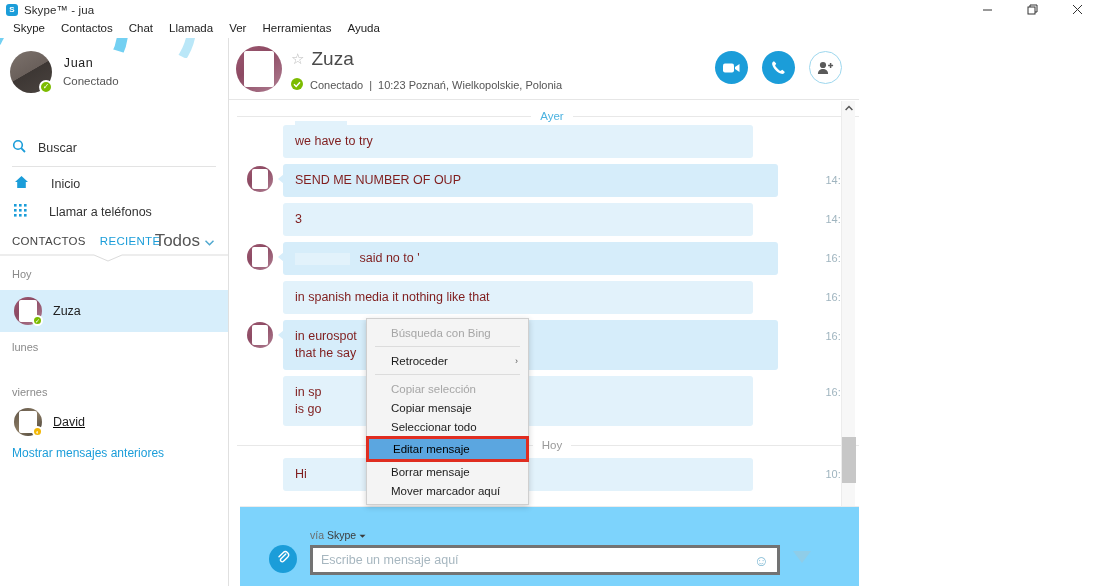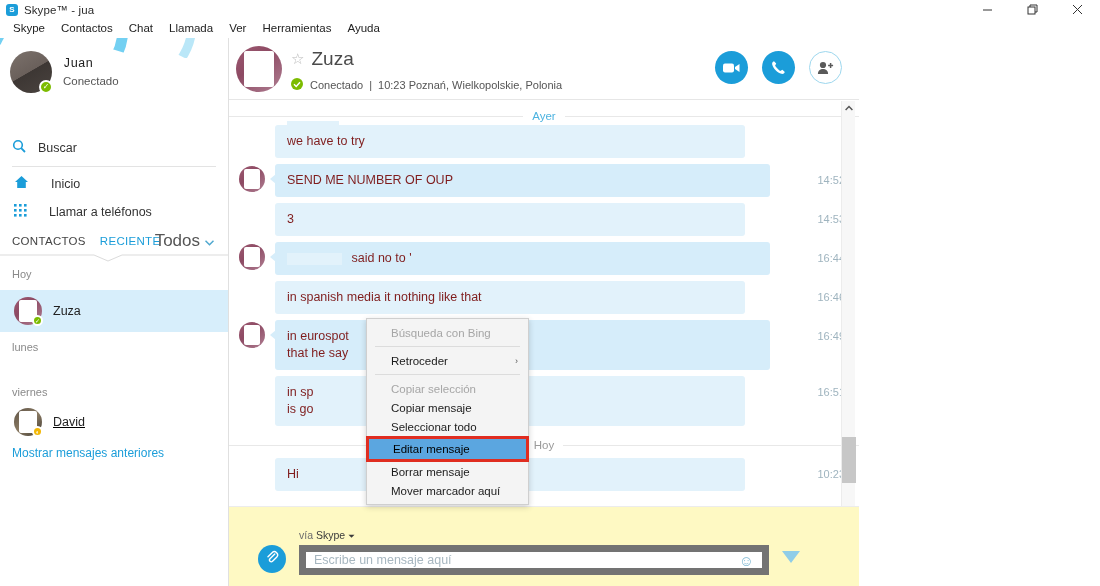--- a/index.html
+++ b/index.html
@@ -144,21 +144,21 @@
   .chat-sub { font-size:11px; color:#555; margin-left:7px; }
   .hdr-actions { position:absolute; right:17px; top:13px; display:flex; align-items:center; gap:14px; }
   .circle-btn {
     width:33px; height:33px; border-radius:50%; background:#1b9dd9;
     display:flex; align-items:center; justify-content:center; color:#fff;
   }
   .circle-btn.outline { background:#fff; border:1px solid #9dd7ee; color:#5a5a5a; }
 
   
   .messages {
-    position:absolute; top:63px; left:0; width:630px; height:442px; overflow:hidden;
+    position:absolute; top:63px; left:8px; width:630px; height:442px; overflow:hidden;
     background:#fff;
   }
   .day-divider {
     position:relative; height:30px; display:flex; align-items:center; justify-content:center;
   }
   .day-divider .line { position:absolute; left:0; right:0; top:50%; height:1px; background:#e8e8e8; }
   .day-divider .txt {
     position:relative; background:#fff; padding:0 9px; font-size:11.5px; color:#4db3e0;
   }
   .msg { position:relative; display:flex; align-items:flex-start; margin-bottom:6px; }
@@ -191,32 +191,32 @@
   }
   .sb-arrow {
     position:absolute; left:0; width:14px; height:14px; display:flex;
     align-items:center; justify-content:center; color:#666; font-size:9px;
   }
   .sb-arrow.up { top:0; } .sb-arrow.dn { bottom:0; }
   .sb-thumb { position:absolute; left:0; width:14px; top:336px; height:46px; background:#c7c7c7; }
 
   
   .composer {
-    position:absolute; bottom:0; left:0; width:630px; height:80px; background:#fef9c3;
+    position:absolute; bottom:0; left:11px; width:630px; height:80px; background:#7dd3fc;
     border-top:1px solid #ececec;
   }
   .via { position:absolute; left:70px; top:22px; font-size:10.5px; color:#6c6c6c; display:flex; align-items:center; }
   .via b { font-weight:400; color:#3b3b3b; margin:0 3px 0 3px; }
   .clip {
     position:absolute; left:29px; top:38px; width:28px; height:28px; border-radius:50%;
     background:#1b9dd9; display:flex; align-items:center; justify-content:center; color:#fff;
   }
   .msgbox {
     position:absolute; left:70px; top:38px; width:470px; height:30px;
-    border:7px solid #737373; background:#fff; display:flex; align-items:center; padding:0 8px;
+    border:3px solid #737373; background:#fff; display:flex; align-items:center; padding:0 8px;
   }
   .msgbox input {
     border:none; outline:none; flex:1; font-size:12.5px; color:#333;
     font-family:"Liberation Sans", sans-serif; background:transparent;
   }
   .msgbox input::placeholder { color:#a7b7c0; }
   .emoji-btn { color:#7fb9d4; font-size:15px; line-height:1; }
   .send-btn { position:absolute; left:553px; top:42px; color:#8fcde8; font-size:17px; }
 
   

